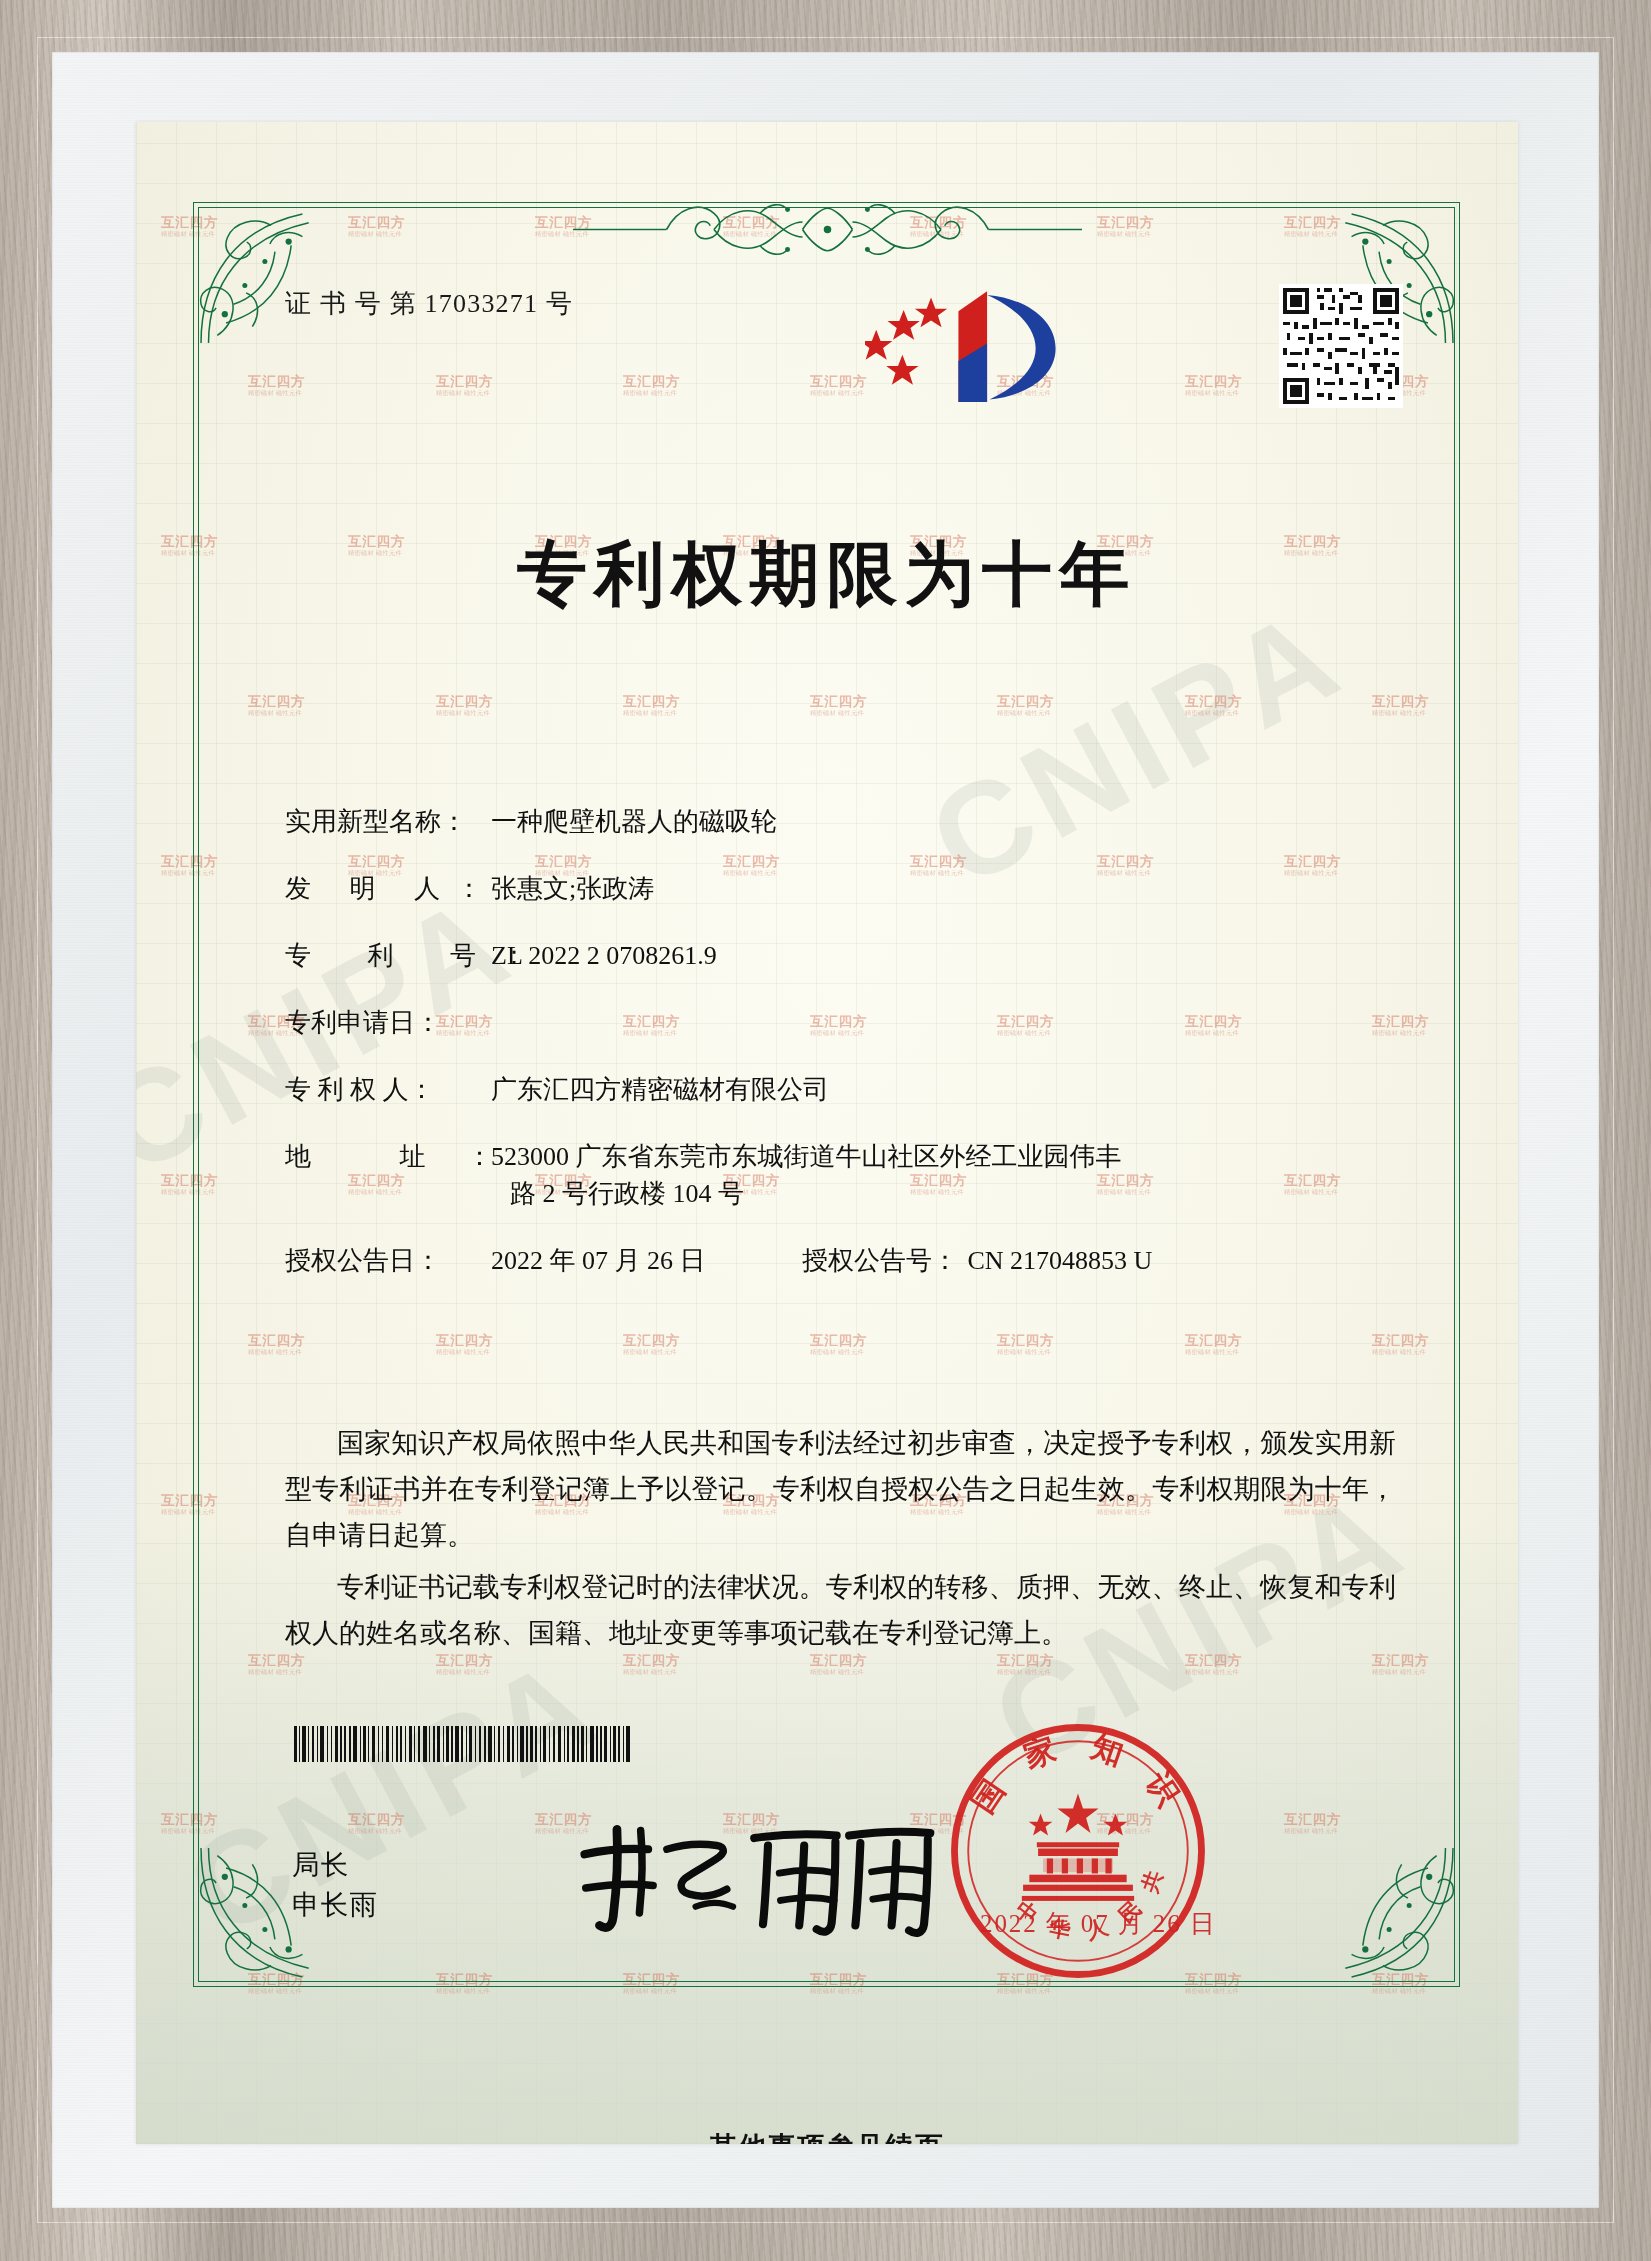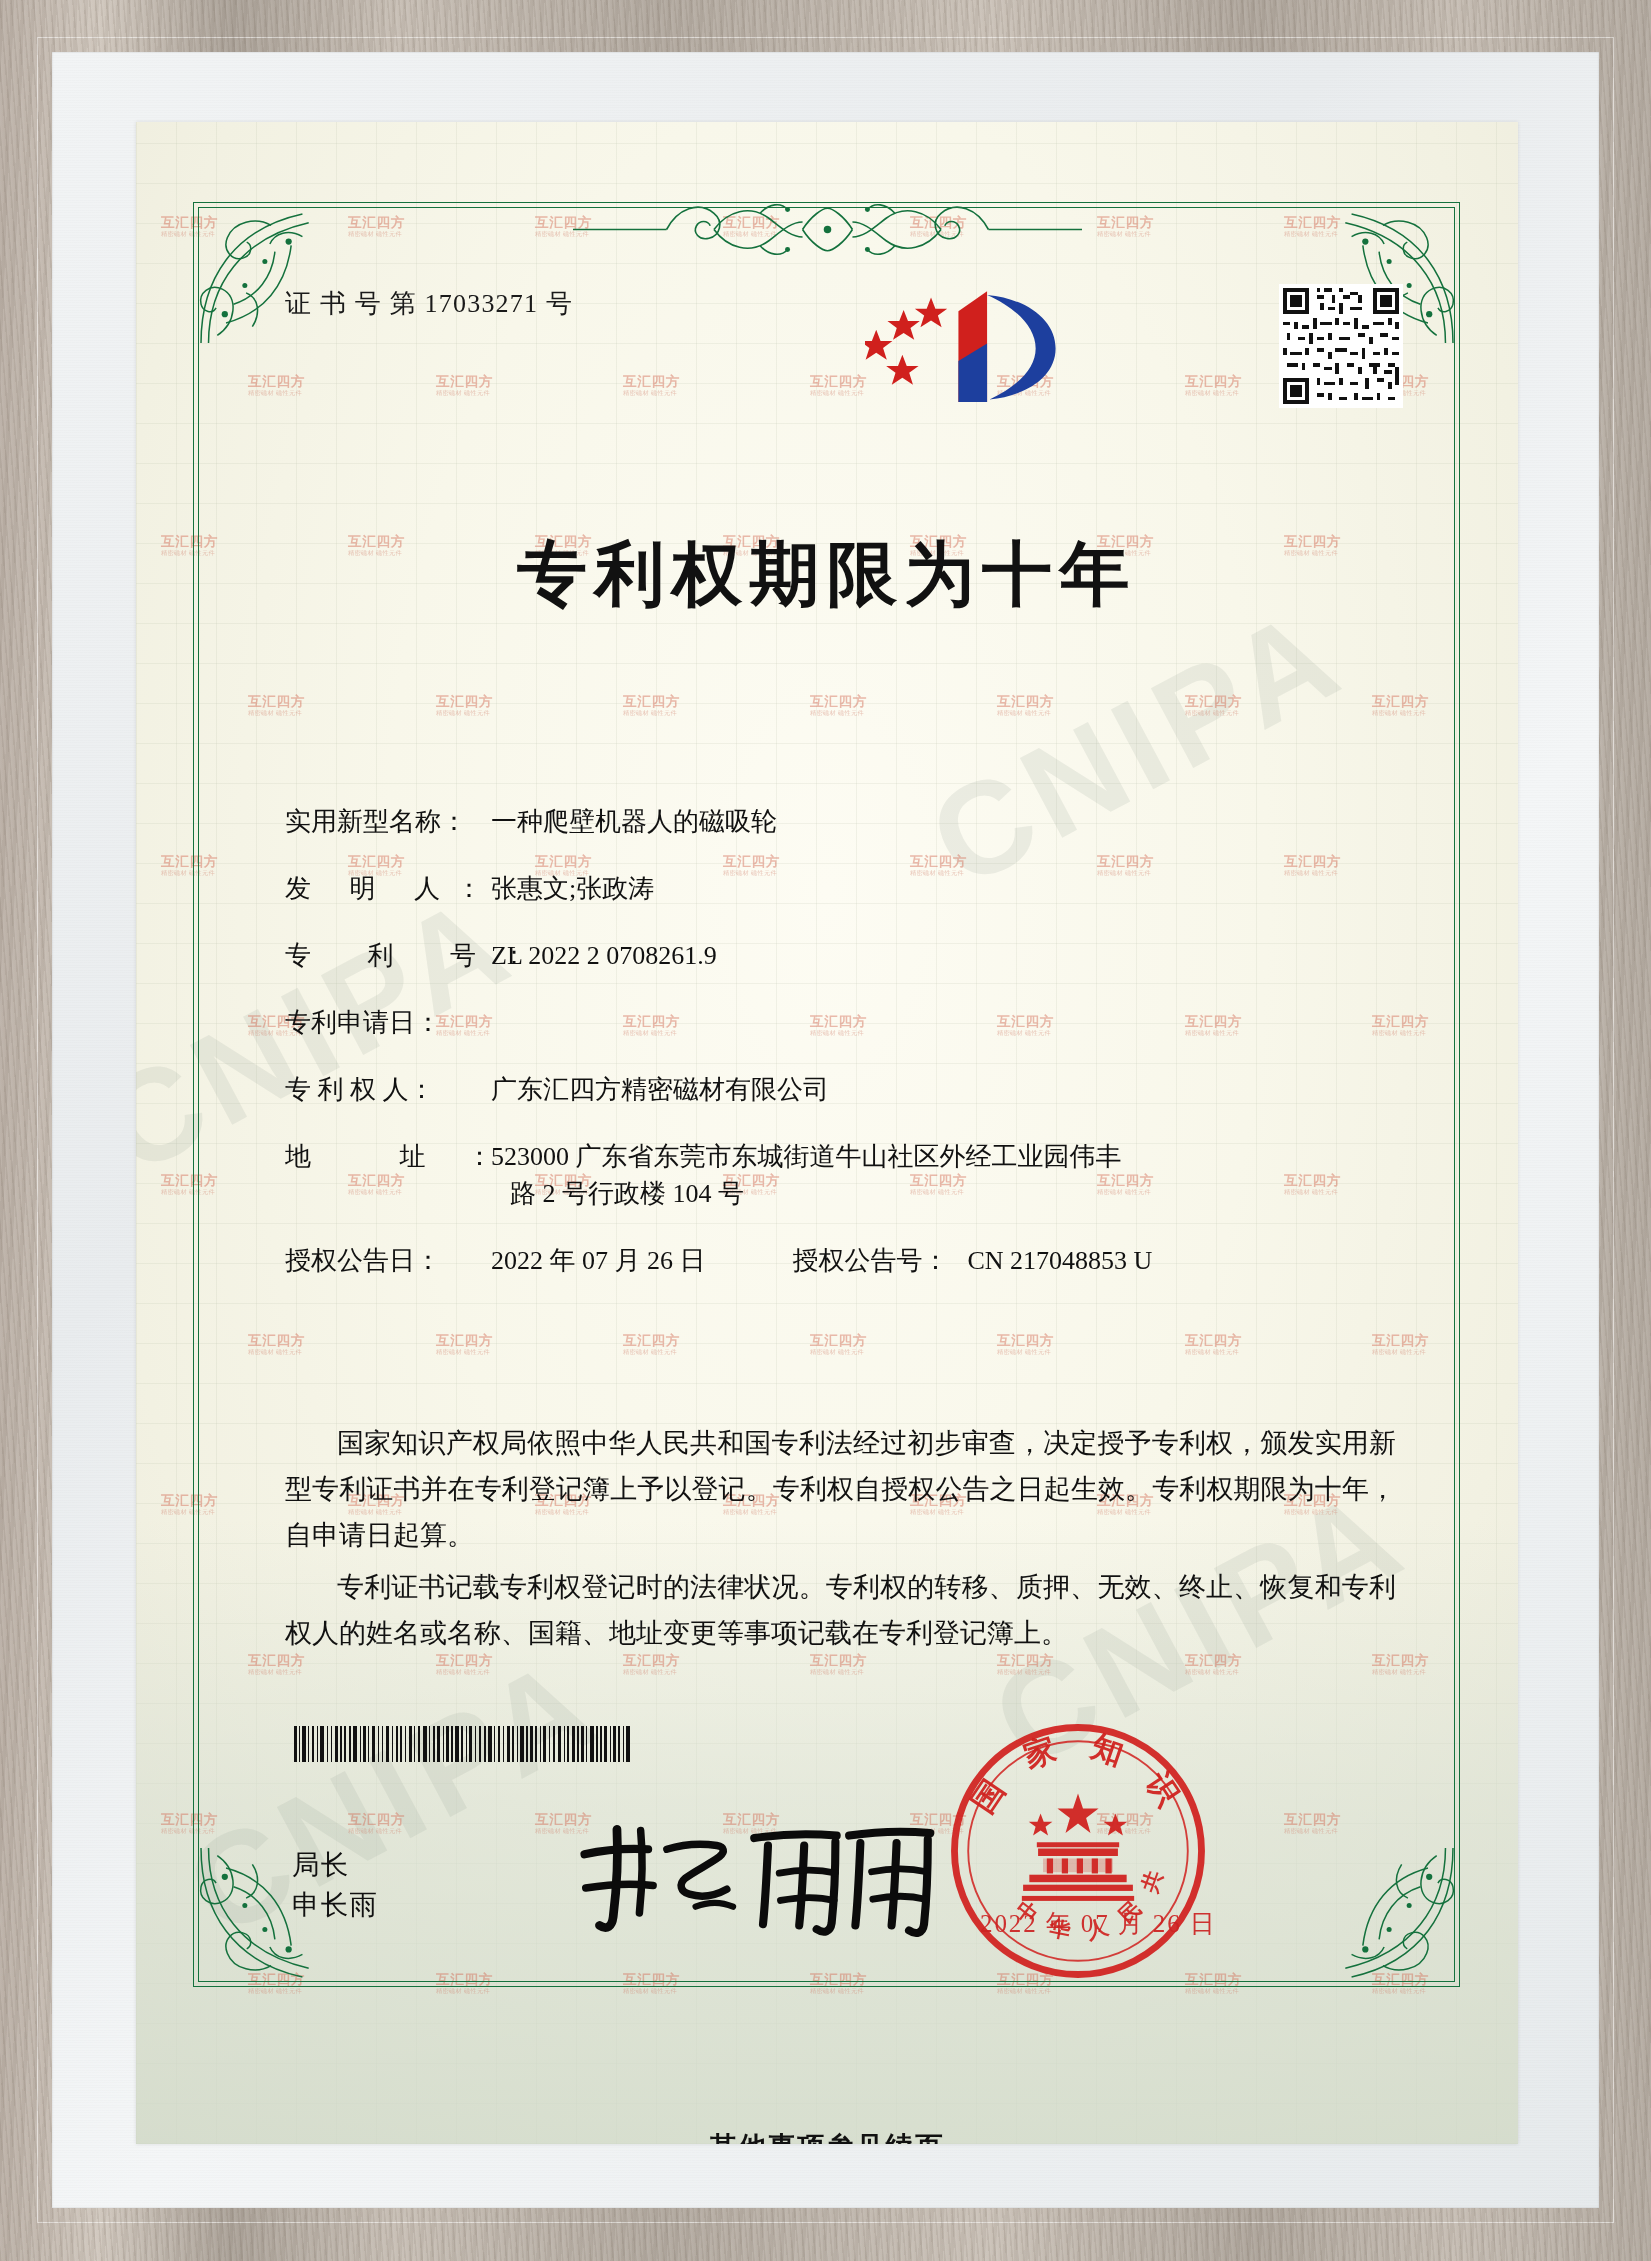--- a/index.html
+++ b/index.html
@@ -227,20 +227,21 @@
   }
   .frow-two {
     display: flex;
     align-items: flex-start;
     margin-bottom: 35px;
     white-space: nowrap;
   }
   .half-b {
     margin-left: 87px;
     display: flex;
+    text-align: center;
   }
   .half-b .flabel { width: 175px; flex: 0 0 175px; }
 
   
   .paras {
     position: absolute;
     left: 149px; top: 1298px;
     width: 1111px;
     font-size: 27px;
     line-height: 46px;

